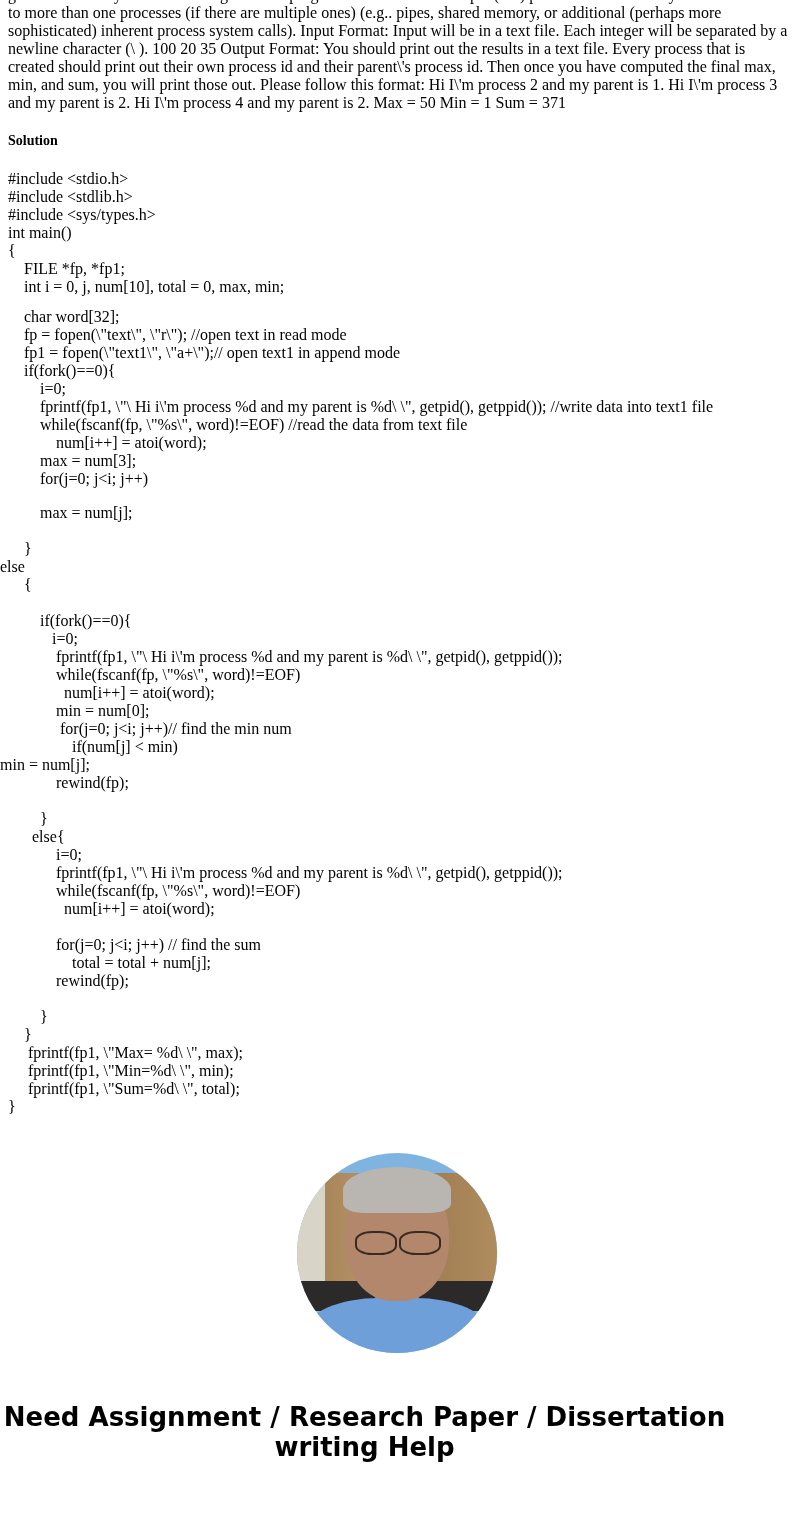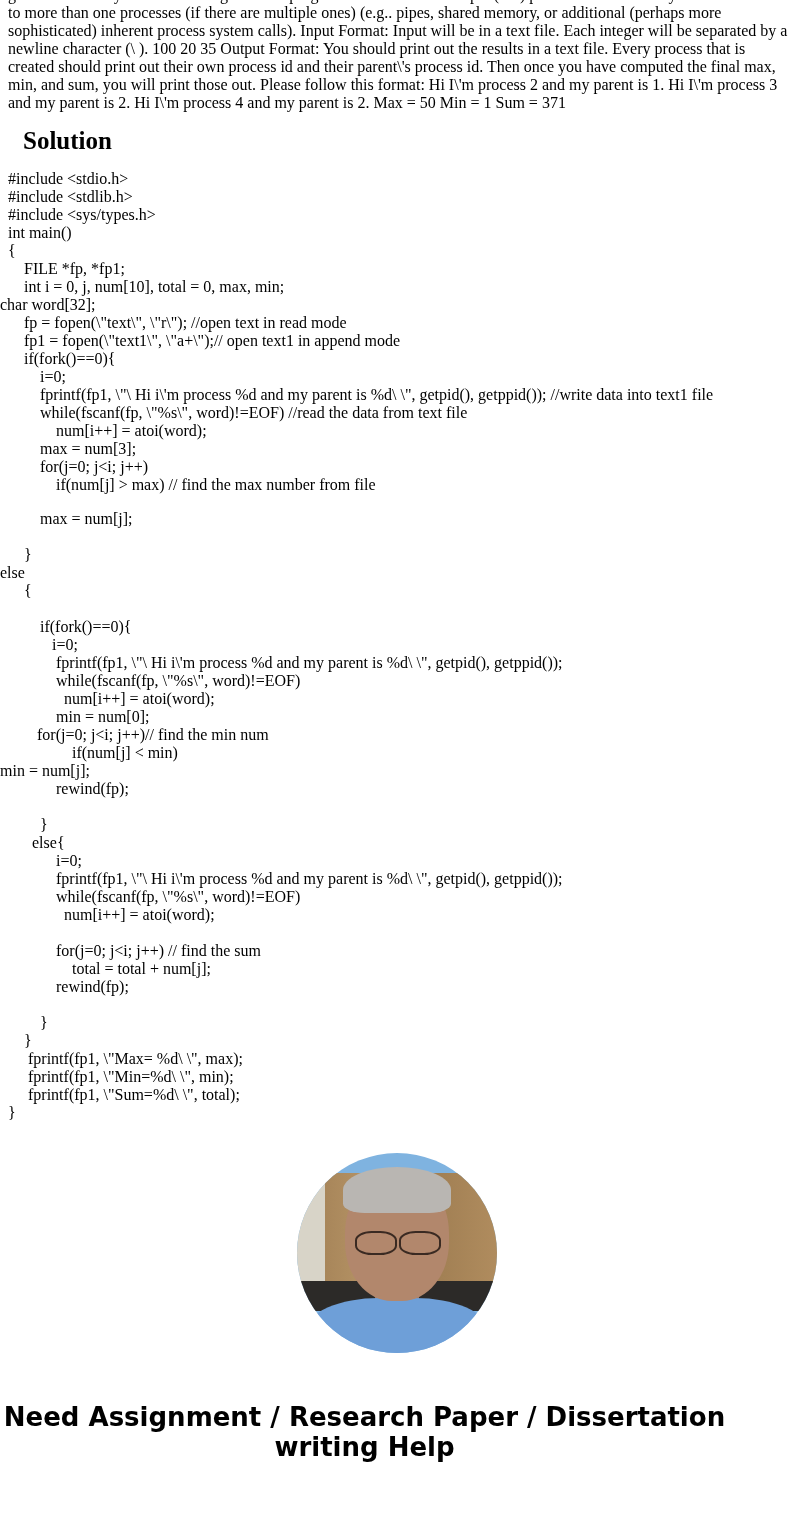--- a/index.html
+++ b/index.html
@@ -5,22 +5,22 @@
   html, body { margin: 0; padding: 0; background: #ffffff; }
   body {
     width: 794px; height: 1523px; overflow: hidden; position: relative;
     font-family: "Liberation Serif", serif; color: #000; font-size: 16px;
   }
   .intro {
     position: absolute; left: 8px; top: -14px; width: 780px;
     line-height: 18px; font-size: 16px; margin: 0;
   }
   .solution-heading {
-    position: absolute; left: 23px; top: 130px; margin: 0;
-    font-size: 25px; font-weight: bold; line-height: 22px;
+    position: absolute; left: 8px; top: 130px; margin: 0;
+    font-size: 14px; font-weight: bold; line-height: 22px;
   }
   .code {
     position: absolute; left: 0; top: 170px; width: 794px;
   }
   .code-line {
     height: 18px; line-height: 18px; white-space: pre; font-size: 16px;
   }
   .portrait {
     position: absolute; left: 297px; top: 1153px; width: 200px; height: 200px;
     border-radius: 50%; overflow: hidden;
@@ -49,44 +49,43 @@
 <h3 class="solution-heading">Solution</h3>
 
 <div class="code" id="code-block">
     <div class="code-line" style="padding-left: 8px;">#include &lt;stdio.h&gt;</div>
     <div class="code-line" style="padding-left: 8px;">#include &lt;stdlib.h&gt;</div>
     <div class="code-line" style="padding-left: 8px;">#include &lt;sys/types.h&gt;</div>
     <div class="code-line" style="padding-left: 8px;">int main()</div>
     <div class="code-line" style="padding-left: 8px;">{</div>
     <div class="code-line" style="padding-left: 24px;">FILE *fp, *fp1;</div>
     <div class="code-line" style="padding-left: 24px;">int i = 0, j, num[10], total = 0, max, min;</div>
-    <div class="code-line" style="">char word[32];</div>
+    <div class="code-line" style="padding-left: 24px; margin-top: 12px;">char word[32];</div>
     <div class="code-line" style="padding-left: 24px;">fp = fopen(\"text\", \"r\"); //open text in read mode</div>
     <div class="code-line" style="padding-left: 24px;">fp1 = fopen(\"text1\", \"a+\");// open text1 in append mode</div>
     <div class="code-line" style="padding-left: 24px;">if(fork()==0){</div>
     <div class="code-line" style="padding-left: 40px;">i=0;</div>
     <div class="code-line" style="padding-left: 40px;">fprintf(fp1, \"\ Hi i\'m process %d and my parent is %d\ \", getpid(), getppid()); //write data into text1 file</div>
     <div class="code-line" style="padding-left: 40px;">while(fscanf(fp, \"%s\", word)!=EOF) //read the data from text file</div>
     <div class="code-line" style="padding-left: 56px;">num[i++] = atoi(word);</div>
     <div class="code-line" style="padding-left: 40px;">max = num[3];</div>
     <div class="code-line" style="padding-left: 40px;">for(j=0; j&lt;i; j++)</div>
-    <div class="code-line" style="padding-left: 56px;">if(num[j] &gt; max) // find the max number from file</div>
     <div class="code-line" style="padding-left: 40px; margin-top: 16px;">max = num[j];</div>
     <div class="code-line" style="padding-left: 8px;"></div>
     <div class="code-line" style="padding-left: 24px;">}</div>
     <div class="code-line" style="">else</div>
     <div class="code-line" style="padding-left: 24px;">{</div>
     <div class="code-line" style="padding-left: 8px;"></div>
     <div class="code-line" style="padding-left: 40px;">if(fork()==0){</div>
     <div class="code-line" style="padding-left: 52px;">i=0;</div>
     <div class="code-line" style="padding-left: 56px;">fprintf(fp1, \"\ Hi i\'m process %d and my parent is %d\ \", getpid(), getppid());</div>
     <div class="code-line" style="padding-left: 56px;">while(fscanf(fp, \"%s\", word)!=EOF)</div>
     <div class="code-line" style="padding-left: 64px;">num[i++] = atoi(word);</div>
     <div class="code-line" style="padding-left: 56px;">min = num[0];</div>
-    <div class="code-line" style="padding-left: 37px;">for(j=0; j&lt;i; j++)// find the min num</div>
+    <div class="code-line" style="padding-left: 60px;">for(j=0; j&lt;i; j++)// find the min num</div>
     <div class="code-line" style="padding-left: 72px;">if(num[j] &lt; min)</div>
     <div class="code-line" style="">min = num[j];</div>
     <div class="code-line" style="padding-left: 56px;">rewind(fp);</div>
     <div class="code-line" style="padding-left: 8px;"></div>
     <div class="code-line" style="padding-left: 40px;">}</div>
     <div class="code-line" style="padding-left: 32px;">else{</div>
     <div class="code-line" style="padding-left: 56px;">i=0;</div>
     <div class="code-line" style="padding-left: 56px;">fprintf(fp1, \"\ Hi i\'m process %d and my parent is %d\ \", getpid(), getppid());</div>
     <div class="code-line" style="padding-left: 56px;">while(fscanf(fp, \"%s\", word)!=EOF)</div>
     <div class="code-line" style="padding-left: 64px;">num[i++] = atoi(word);</div>

